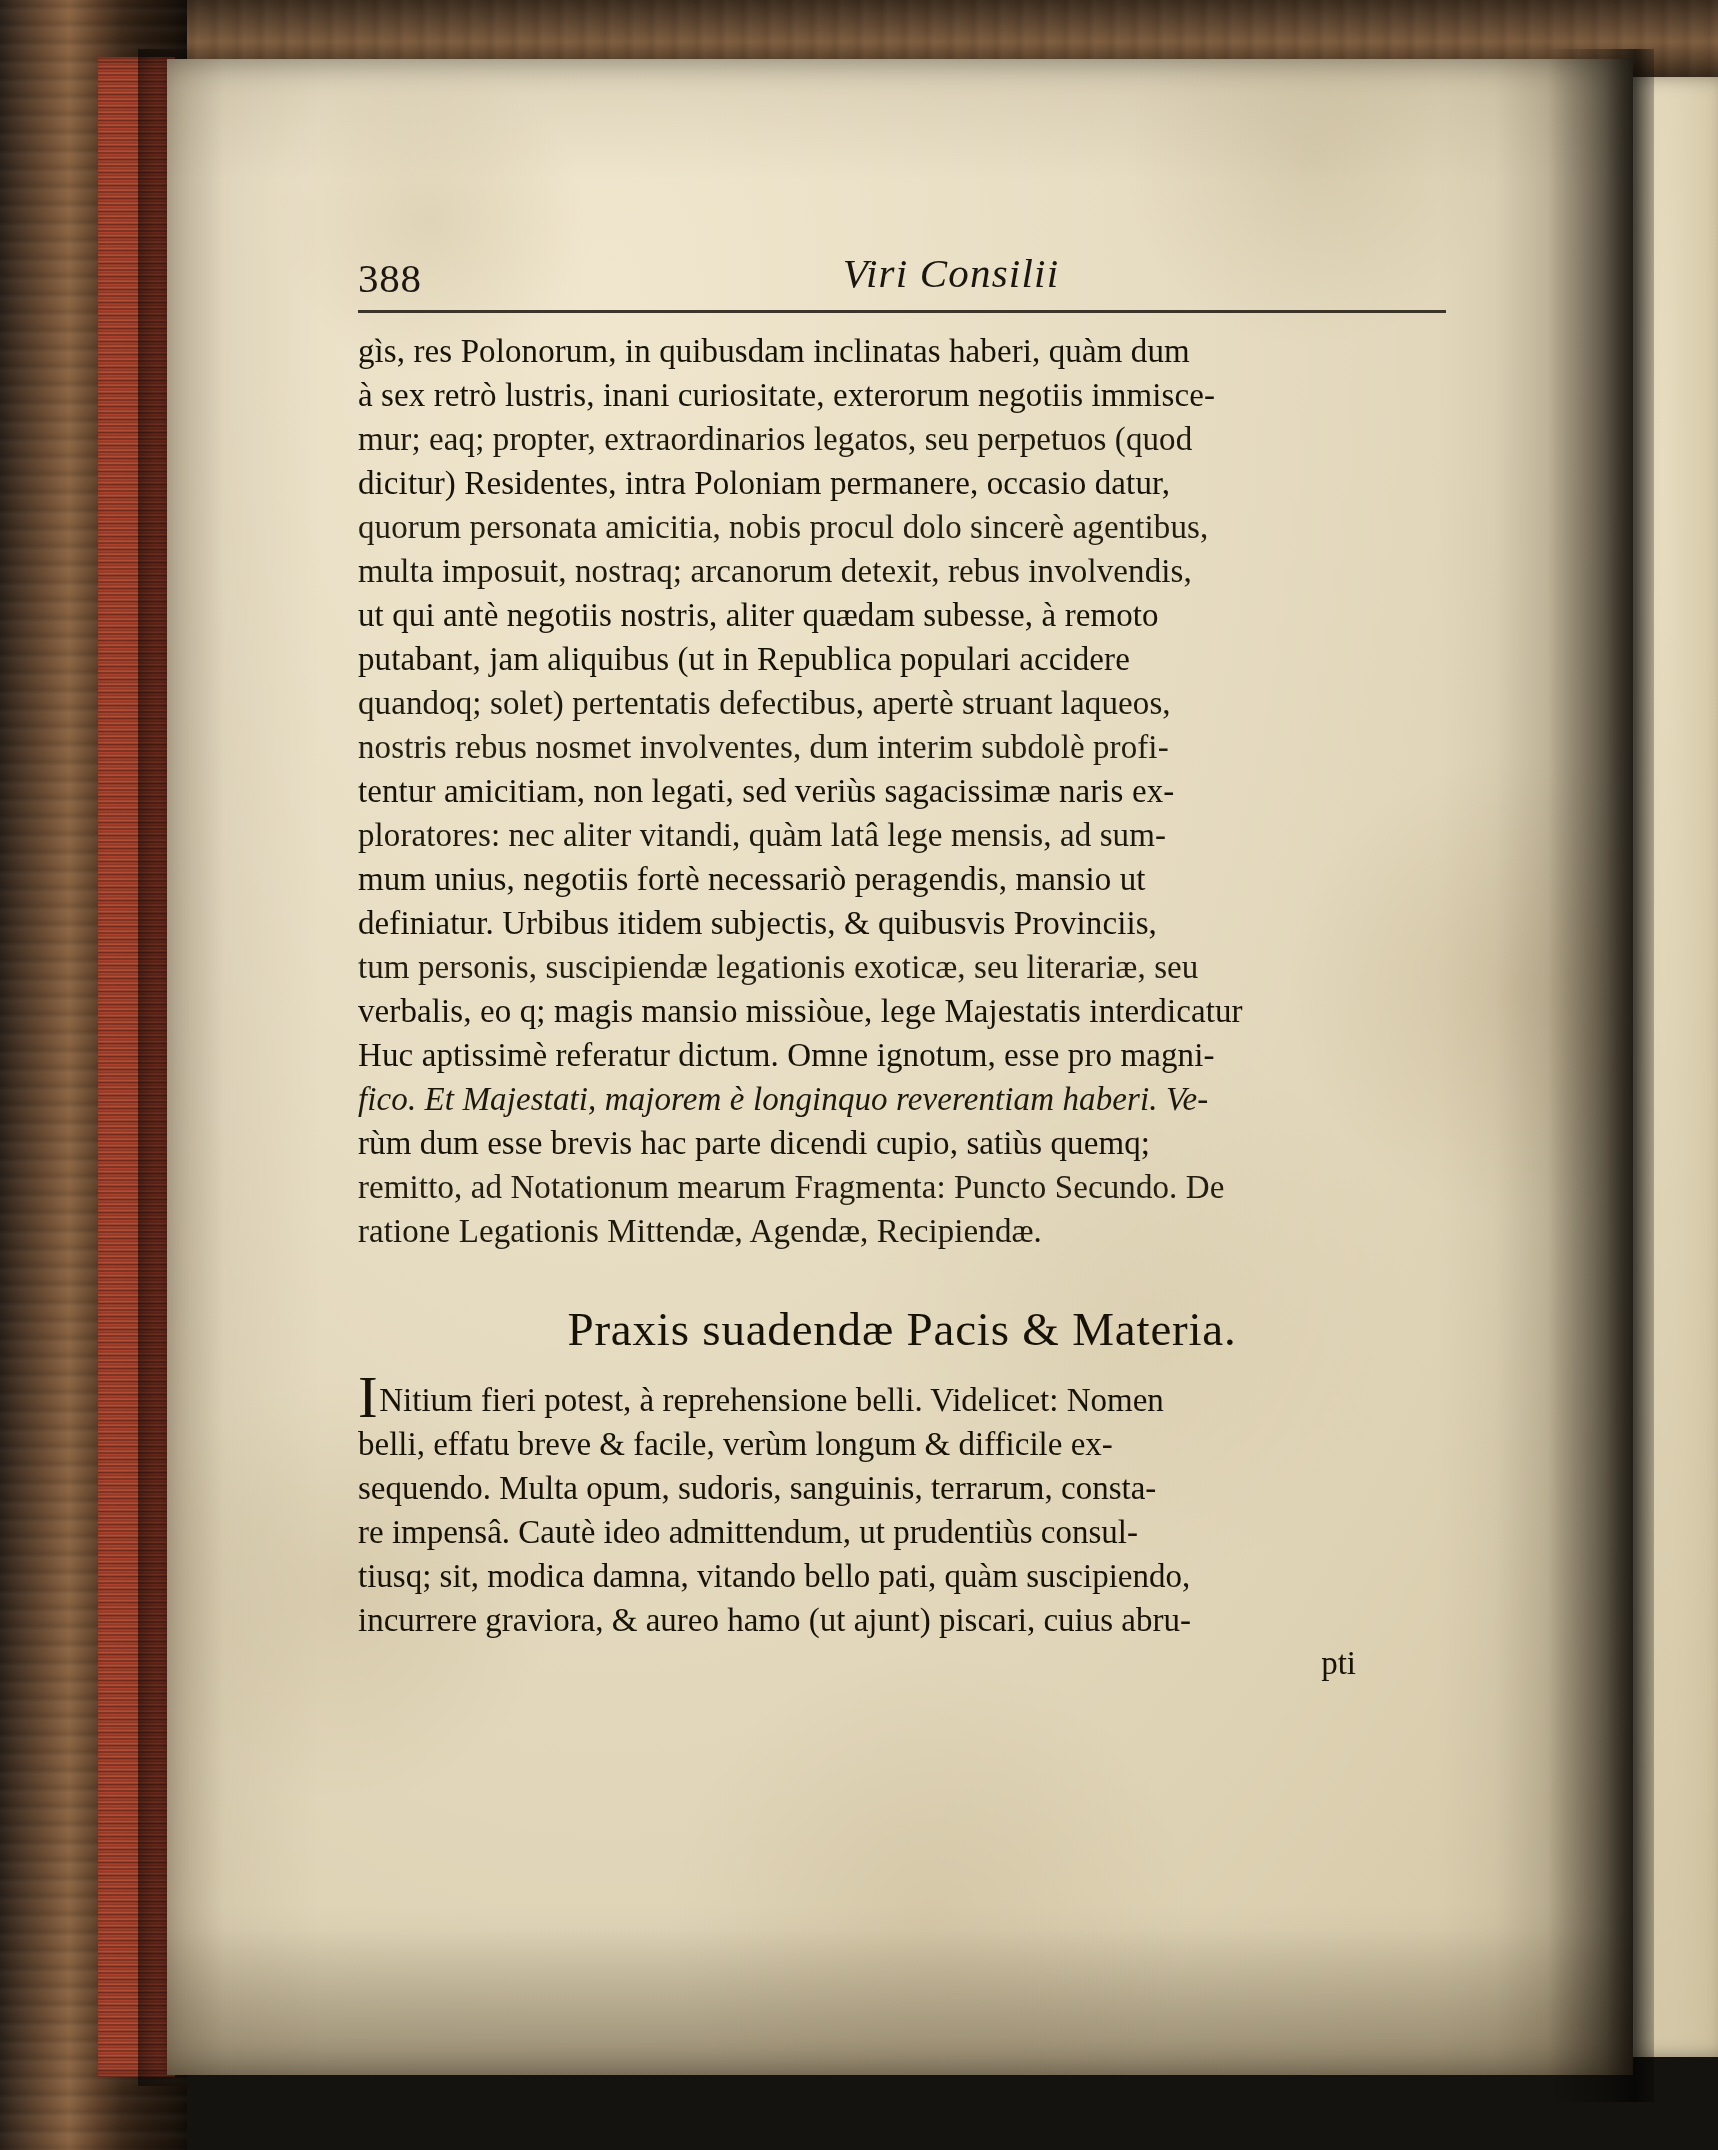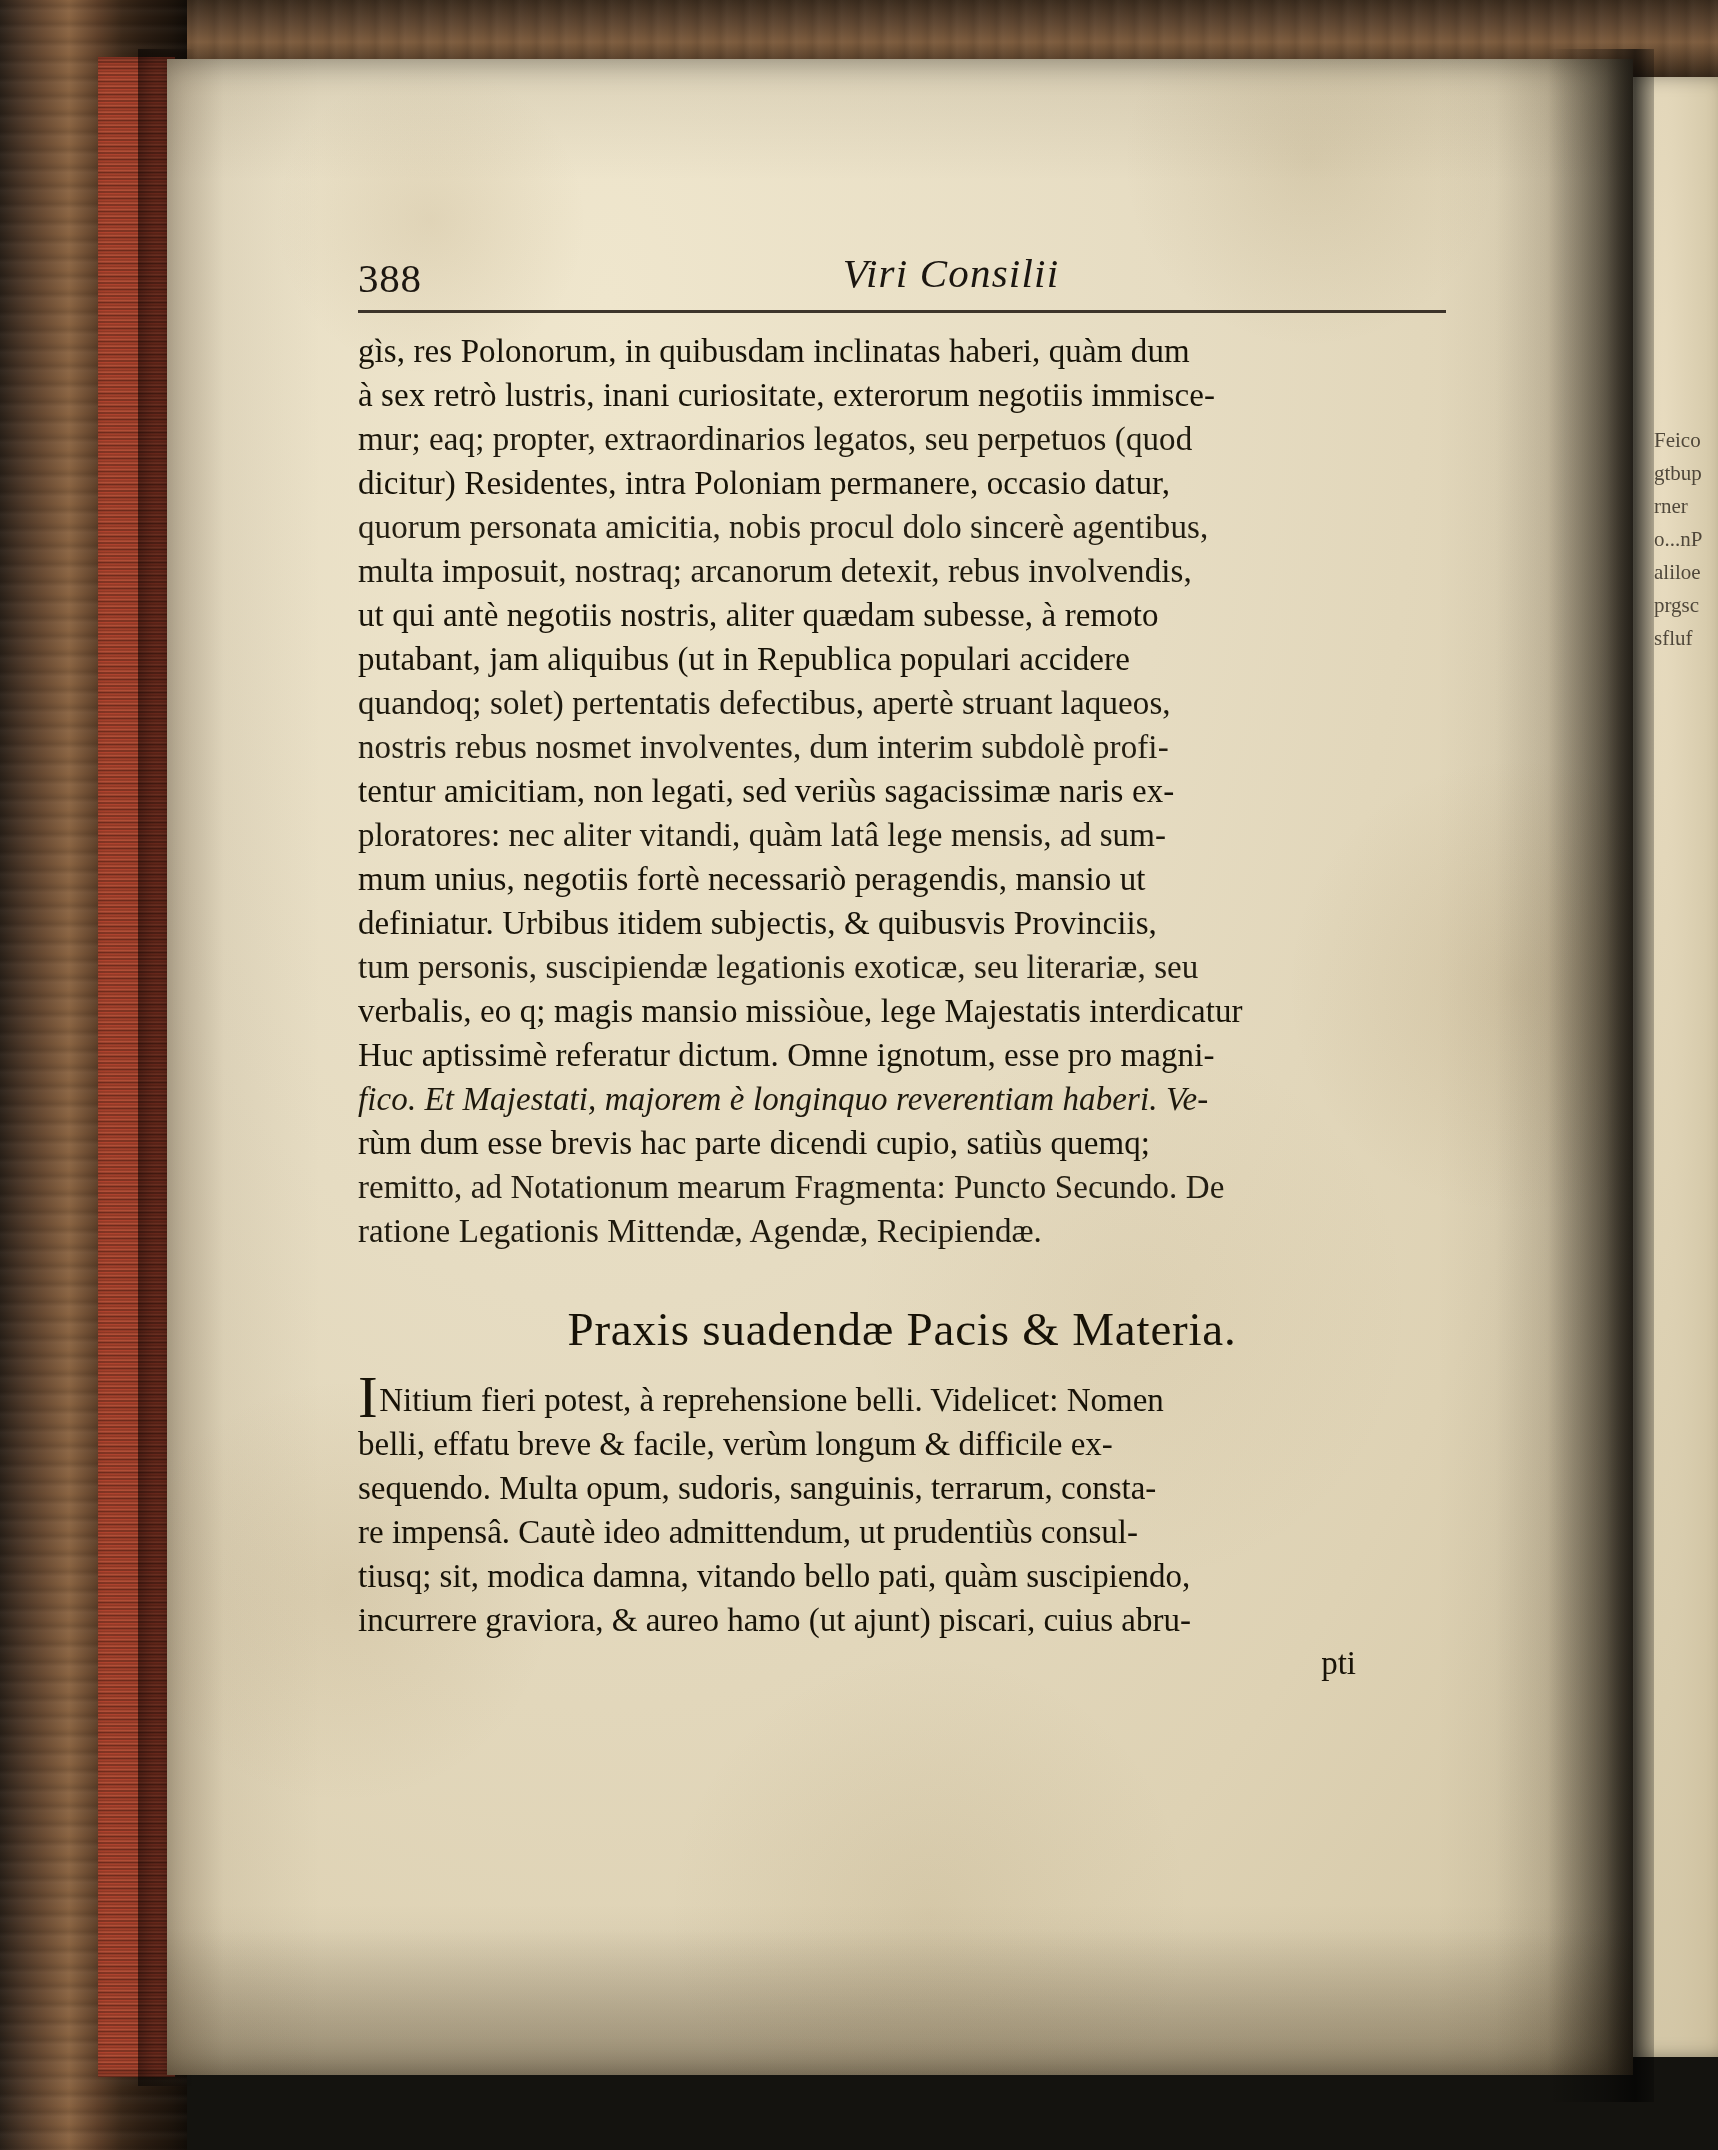--- a/index.html
+++ b/index.html
@@ -271,21 +271,20 @@
 <div id="scan">
 
   <div class="bg-dark"></div>
 
   <div class="board-top"></div>
   <div class="board-left"></div>
   <div class="fore-edge"></div>
   <div class="fore-edge-shadow"></div>
 
   <div class="page-right"></div>
-  <div class="page-right-text">Feicogtbuprnero...nPaliloeprgscsfluf</div>
 
   <div class="page">
 
     <div class="page-inner">
 
       <div class="running-head">
         <div class="folio">388</div>
         <div class="head-title">Viri Consilii</div>
         <div class="rule"></div>
       </div>

